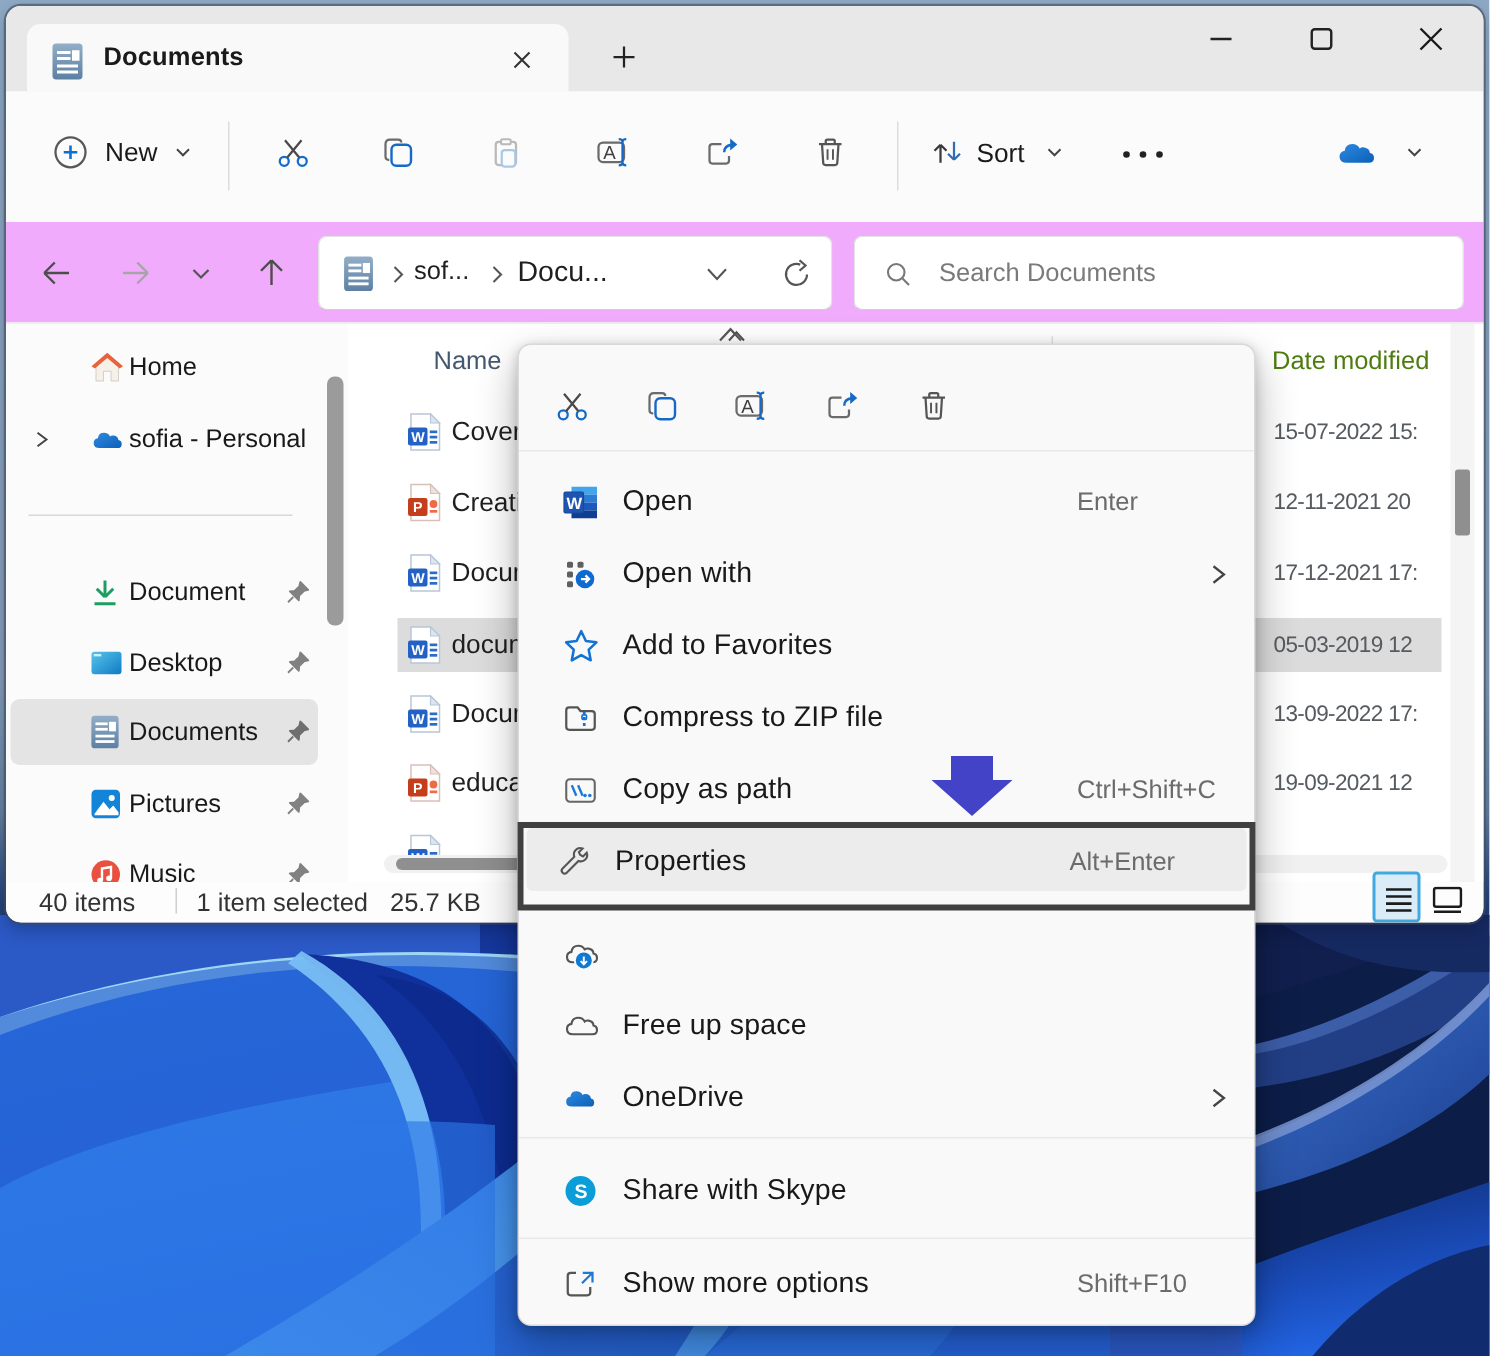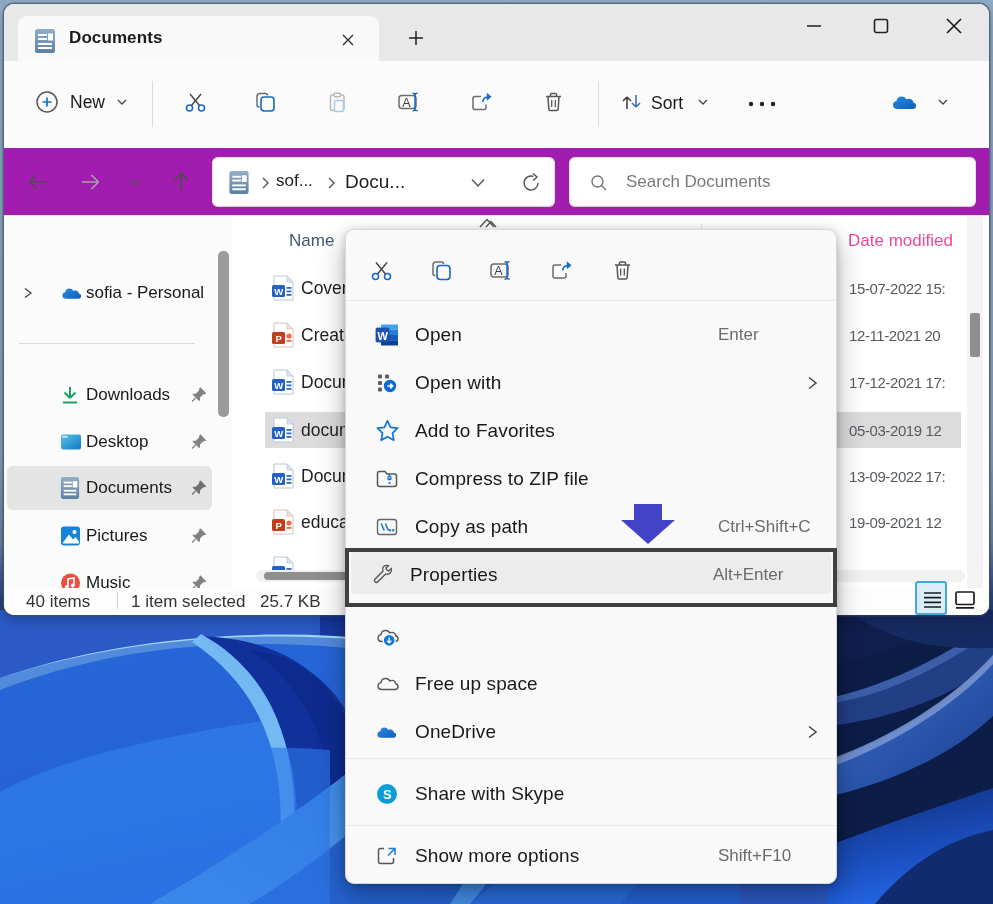--- a/index.html
+++ b/index.html
@@ -14,21 +14,21 @@
 }
 #tabbar { position:absolute; left:0; top:0; width:100%; height:57px; background:#e8e8e8; }
 #tab { position:absolute; left:14px; top:12px; width:361px; height:45px; background:#f9f9f9; border-radius:9px 9px 0 0; }
 #tab .ticon { position:absolute; left:16px; top:12px; }
 #tab .tlabel { position:absolute; left:51px; top:12px; font-size:17px; font-weight:700; color:#1a1a1a; letter-spacing:.1px;}
 #tab .tclose { position:absolute; left:318px; top:12px; width:24px; height:24px; font-size:15px; color:#333; text-align:center; line-height:24px; }
 .newtab { position:absolute; left:400px; top:22px; width:24px; height:24px; color:#222; font-size:19px; text-align:center; line-height:24px; font-weight:400;}
 #toolbar { position:absolute; left:0; top:57px; width:100%; height:87px; background:#fbfbfb;text-align:center; }
 .tbtn { position:absolute; top:43px; transform:translateY(-50%); }
 .vdiv { position:absolute; top:43px; width:1px; height:46px; background:#dcdcdc; transform:translateY(-50%); }
-#addr { position:absolute; left:0; top:144px; width:100%; height:67px; background:#a21caf;padding-left:48px; }
+#addr { position:absolute; left:0; top:144px; width:100%; height:67px; background:#f0abfc;padding-left:48px; }
 .navic { position:absolute; top:34px; transform:translateY(-50%);} 
 .box { position:absolute; top:9px; height:50px; background:#ffffff; border:1px solid #e3e3e3; border-bottom-color:#cfcfcf; border-radius:6px; }
 #addrbox { left:208px; width:343px; }
 #searchbox { left:565px; width:407px; }
 #content { position:absolute; left:0; top:211px; width:100%; height:373px; background:#fbfbfb; border-top:1px solid #ececec; }
 #sidebar { position:absolute; left:0; top:0; width:228px; height:100%; }
 .sitem { position:absolute; left:3px; width:205px; height:44px; border-radius:6px; }
 .sitem.sel { background:#e4e4e4; }
 .slabel { position:absolute; left:79px; top:50%; transform:translateY(-50%); font-size:17px; color:#191919; white-space:nowrap; }
 .sicon { position:absolute; left:53px; top:50%; transform:translateY(-50%); }
@@ -269,38 +269,45 @@
           <circle cx="7.5" cy="7.5" r="5.5" fill="none" stroke="#777" stroke-width="1.4"></circle>
           <path d="M11.7,11.7 L16,16" stroke="#777" stroke-width="1.4"></path>
         </svg>
       <div class="abs" style="left:56px;top:14px;font-size:17px;color:#7a7a7a">Search Documents</div>
     </div>
   </div>
 
   <div id="content">
     <div id="sidebar">
 
+      <div class="sitem" style="top:7px">
+        <svg class="sicon" width="23" height="22" viewBox="0 0 23 22">
+          <path d="M11.5,2 L21,10 L19,10 L19,20 L14,20 L14,13.5 L9,13.5 L9,20 L4,20 L4,10 L2,10 Z" fill="#f5f0e8" stroke="#c9c2b4" stroke-width=".5"></path>
+          <path d="M11.5,1.2 L22,10.2 L19.8,11.6 L11.5,4.6 L3.2,11.6 L1,10.2 Z" fill="#e8623c"></path>
+        </svg>
+        <div class="slabel">Home</div>
+      </div>
 
       <div class="sitem" style="top:55px">
         <svg class="abs" style="left:14px;top:15px" width="14" height="14" viewBox="0 0 14 14">
             <path d="M4,2.5 L10,7 L4,11.5" fill="none" stroke="#444" stroke-width="1.3"></path>
           </svg>
         <svg class="sicon" width="26" height="18" viewBox="0 0 32 21">
             <path d="M8,17.5 Q3,17.5 3,13.5 Q3,10 6.5,9.5 Q7,5 11.5,5 Q15,5 16.5,8 Q17.5,7 19.5,7.3 Q23,7.8 23.3,11 Q26,11.5 26,14.3 Q26,17.5 22.5,17.5 Z" fill="url(#odg)"></path>
           </svg>
         <div class="slabel">sofia - Personal</div>
       </div>
       <div style="position:absolute;left:15px;top:127px;width:176px;height:1px;background:#d9d9d9"></div>
 
       <div class="sitem" style="top:157px">
         <svg class="sicon" width="20" height="20" viewBox="0 0 20 20">
             <path d="M10,2 L10,13 M10,13 L4.5,7.5 M10,13 L15.5,7.5" fill="none" stroke="#1d9e61" stroke-width="2"></path>
             <path d="M3,17.5 L17,17.5" stroke="#1d9e61" stroke-width="2"></path>
           </svg>
-        <div class="slabel">Downloads</div>
+        <div class="slabel">Document</div>
         <svg class="spin" width="17" height="17" viewBox="0 0 17 17">
             <path d="M10.2,1.5 L15.5,6.8 L12.6,7.5 L9.5,10.6 L9.2,13.8 L3.2,7.8 L6.4,7.5 L9.5,4.4 Z M5.5,11.5 L2,15" fill="#818181" stroke="#818181" stroke-width="1.2" stroke-linejoin="round"></path>
           </svg>
       </div>
 
       <div class="sitem" style="top:204px">
         <svg class="sicon" width="22" height="19" viewBox="0 0 22 19">
           <defs>
               <linearGradient id="dsk" x1="0" y1="0" x2="1" y2="1">
                 <stop offset="0" stop-color="#57c4ea"></stop>
@@ -355,21 +362,21 @@
             <path d="M10.2,1.5 L15.5,6.8 L12.6,7.5 L9.5,10.6 L9.2,13.8 L3.2,7.8 L6.4,7.5 L9.5,4.4 Z M5.5,11.5 L2,15" fill="#818181" stroke="#818181" stroke-width="1.2" stroke-linejoin="round"></path>
           </svg>
       </div>
 
       <div style="position:absolute;left:214px;top:35px;width:11px;height:166px;background:#9b9b9b;border-radius:5px"></div>
     </div>
 
     <div id="files">
 
       <div class="abs" style="left:57px;top:15px;font-size:17px;color:#445970">Name</div>
-      <div class="abs" style="left:616px;top:15px;font-size:17px;color:#ec4899">Date modified</div>
+      <div class="abs" style="left:616px;top:15px;font-size:17px;color:#4d7c0f">Date modified</div>
       <svg class="abs" style="left:252px;top:3px" width="14" height="10" viewBox="0 0 14 10">
           <path d="M2,8 L7,2.5 L12,8" fill="none" stroke="#555" stroke-width="1.4"></path>
         </svg>
       <div class="abs" style="left:469px;top:8px;width:1px;height:26px;background:#e4e4e4"></div>
 
       <div class="frow" style="top:54px">
         <svg class="ficon" width="22" height="26" viewBox="0 0 22 26">
             <use href="#gword"></use>
           </svg>
         <div class="fname">Cover Letter</div>

